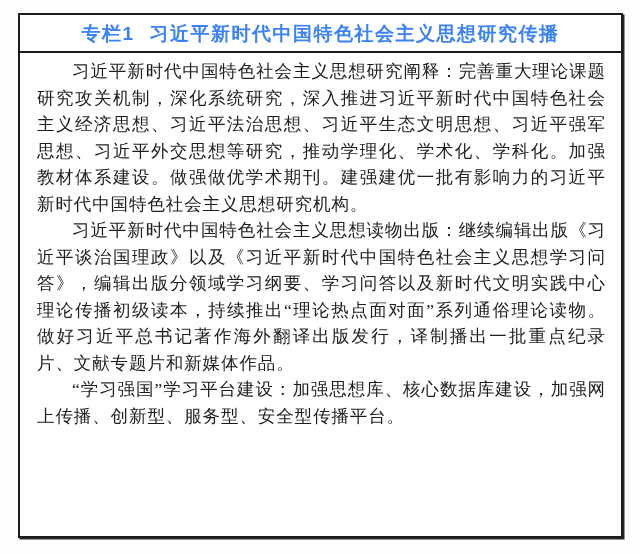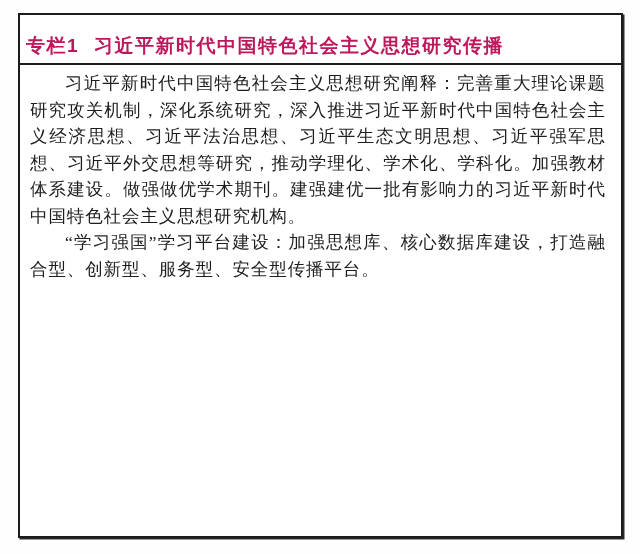--- a/index.html
+++ b/index.html
@@ -21,37 +21,37 @@
     box-sizing: border-box;
     border: 2px solid #1c1c1c;
     box-shadow: 1.5px 1.5px 0 #2a2a2a;
     background: #ffffff;
     display: flex;
     flex-direction: column;
   }
   .panel-header {
     flex: 0 0 auto;
     border-bottom: 2px solid #1c1c1c;
-    text-align: left;
+    text-align: center;
     font-family: "Liberation Sans", sans-serif;
     font-weight: bold;
     font-size: 19px;
     line-height: 21px;
-    padding: 20px 6px 7px 6px;
+    padding: 8px 6px 7px 6px;
     letter-spacing: 1.5px;
-    color: #be185d;
+    color: #3b82f6;
     white-space: nowrap;
   }
   .panel-title-prefix {
     margin-right: 15px;
   }
   .panel-body {
     flex: 1 1 auto;
     box-sizing: border-box;
-    padding: 5px 15px 10px 10px;
+    padding: 5px 15px 10px 17px;
     font-size: 17.5px;
     line-height: 26.5px;
     letter-spacing: 0.9px;
     text-align: justify;
     color: #1d1d1d;
     overflow: hidden;
   }
   .para {
     margin: 0;
     text-indent: 2em;
@@ -60,16 +60,17 @@
 </head>
 <body>
 
 <div class="page">
   <div class="panel">
     <div class="panel-header">
       <span class="panel-title-prefix">专栏1</span><span>习近平新时代中国特色社会主义思想研究传播</span>
     </div>
     <div class="panel-body">
         <p class="para">习近平新时代中国特色社会主义思想研究阐释：完善重大理论课题研究攻关机制，深化系统研究，深入推进习近平新时代中国特色社会主义经济思想、习近平法治思想、习近平生态文明思想、习近平强军思想、习近平外交思想等研究，推动学理化、学术化、学科化。加强教材体系建设。做强做优学术期刊。建强建优一批有影响力的习近平新时代中国特色社会主义思想研究机构。</p>
-        <p class="para">“学习强国”学习平台建设：加强思想库、核心数据库建设，打造融合型、创新型、服务型、安全型传播平台。</p>
+        <p class="para">习近平新时代中国特色社会主义思想读物出版：继续编辑出版《习近平谈治国理政》以及《习近平新时代中国特色社会主义思想学习问答》，编辑出版分领域学习纲要、学习问答以及新时代文明实践中心理论传播初级读本，持续推出“理论热点面对面”系列通俗理论读物。做好习近平总书记著作海外翻译出版发行，译制播出一批重点纪录片、文献专题片和新媒体作品。</p>
+        <p class="para">“学习强国”学习平台建设：加强思想库、核心数据库建设，加强网上传播、创新型、服务型、安全型传播平台。</p>
       </div>
   </div>
 </div>
 
 </body></html>

